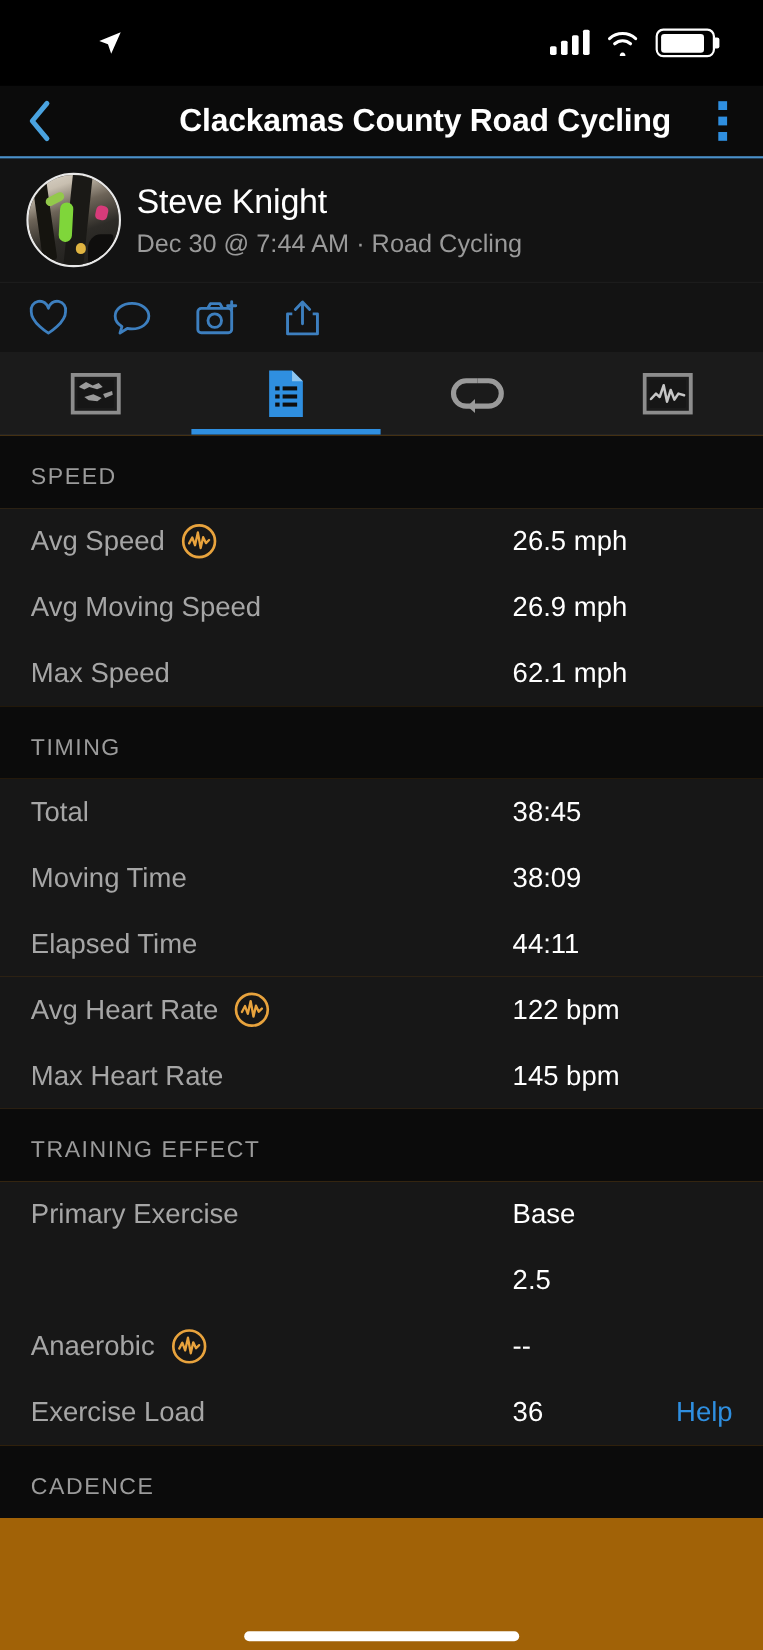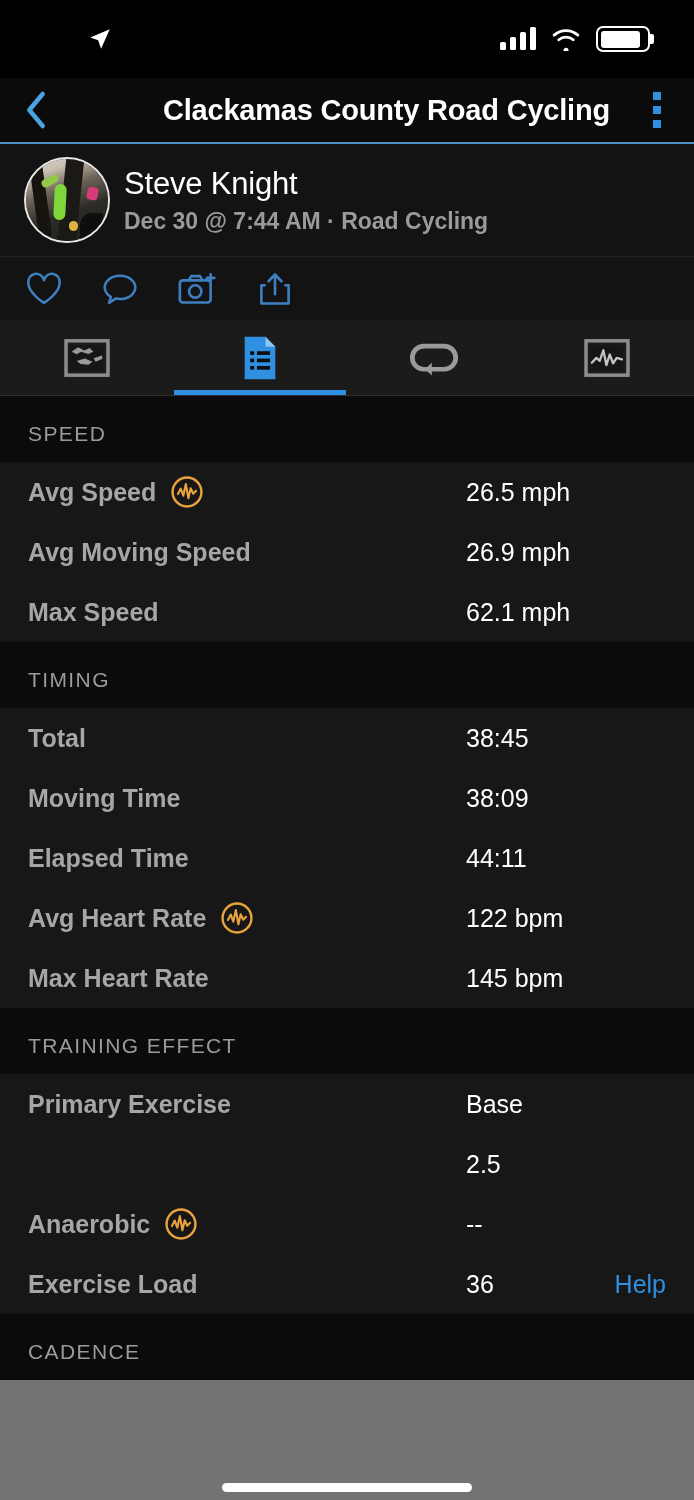--- a/index.html
+++ b/index.html
@@ -138,21 +138,21 @@
   .avatar .av-f{
     position:absolute; left:66%; top:66%; width:28%; height:32%;
     background:#0f0e0d; border-radius:50% 10% 10% 10%;
   }
   .avatar .av-g{
     position:absolute; left:52%; top:76%; width:12%; height:12%;
     background:#e0b441; border-radius:50%;
   }
   .act-meta { display:flex; flex-direction:column; gap: 6px; }
   .act-name { color:#ffffff; font-size: 31px; font-weight: 400; letter-spacing: -0.2px; }
-  .act-sub  { color:#9a9a9a; font-size: 23px; font-weight: 700; }
+  .act-sub  { color:#9a9a9a; font-size: 23px; font-weight: 400; }
 
   
   .action-row {
     flex: 0 0 64px;
     display: flex;
     align-items: center;
     gap: 40px;
     padding: 0 26px;
     background: #131313;
     border-top: 1px solid #222;
@@ -177,41 +177,41 @@
   .tab .underline {
     position:absolute; bottom:0; left:50%; transform:translateX(-50%);
     width: 172px; height: 5px; background: #2f8fe0; display:none;
   }
   .tab.active .underline { display:block; }
 
   
   .content {
     flex: 1 1 auto;
     overflow: hidden;
-    background: #737373;
+    background: #a16207;
   }
   .sec-header {
     background: #0b0b0b;
     color: #9b9b9b;
     font-size: 21px;
     letter-spacing: 1.4px;
     padding: 26px 28px 16px 28px;
   }
   .rows { background:#171717; }
   .row {
     height: 60px;
     display:flex;
     align-items:center;
     padding: 0 28px;
     position: relative;
   }
   .row-label {
     color:#a6a6a6;
     font-size: 25px;
-    font-weight: 700;
+    font-weight: 400;
     display:flex;
     align-items:center;
     gap: 14px;
   }
   .row-value {
     position: absolute;
     left: 466px;
     color:#ffffff;
     font-size: 25px;
     font-weight: 400;

